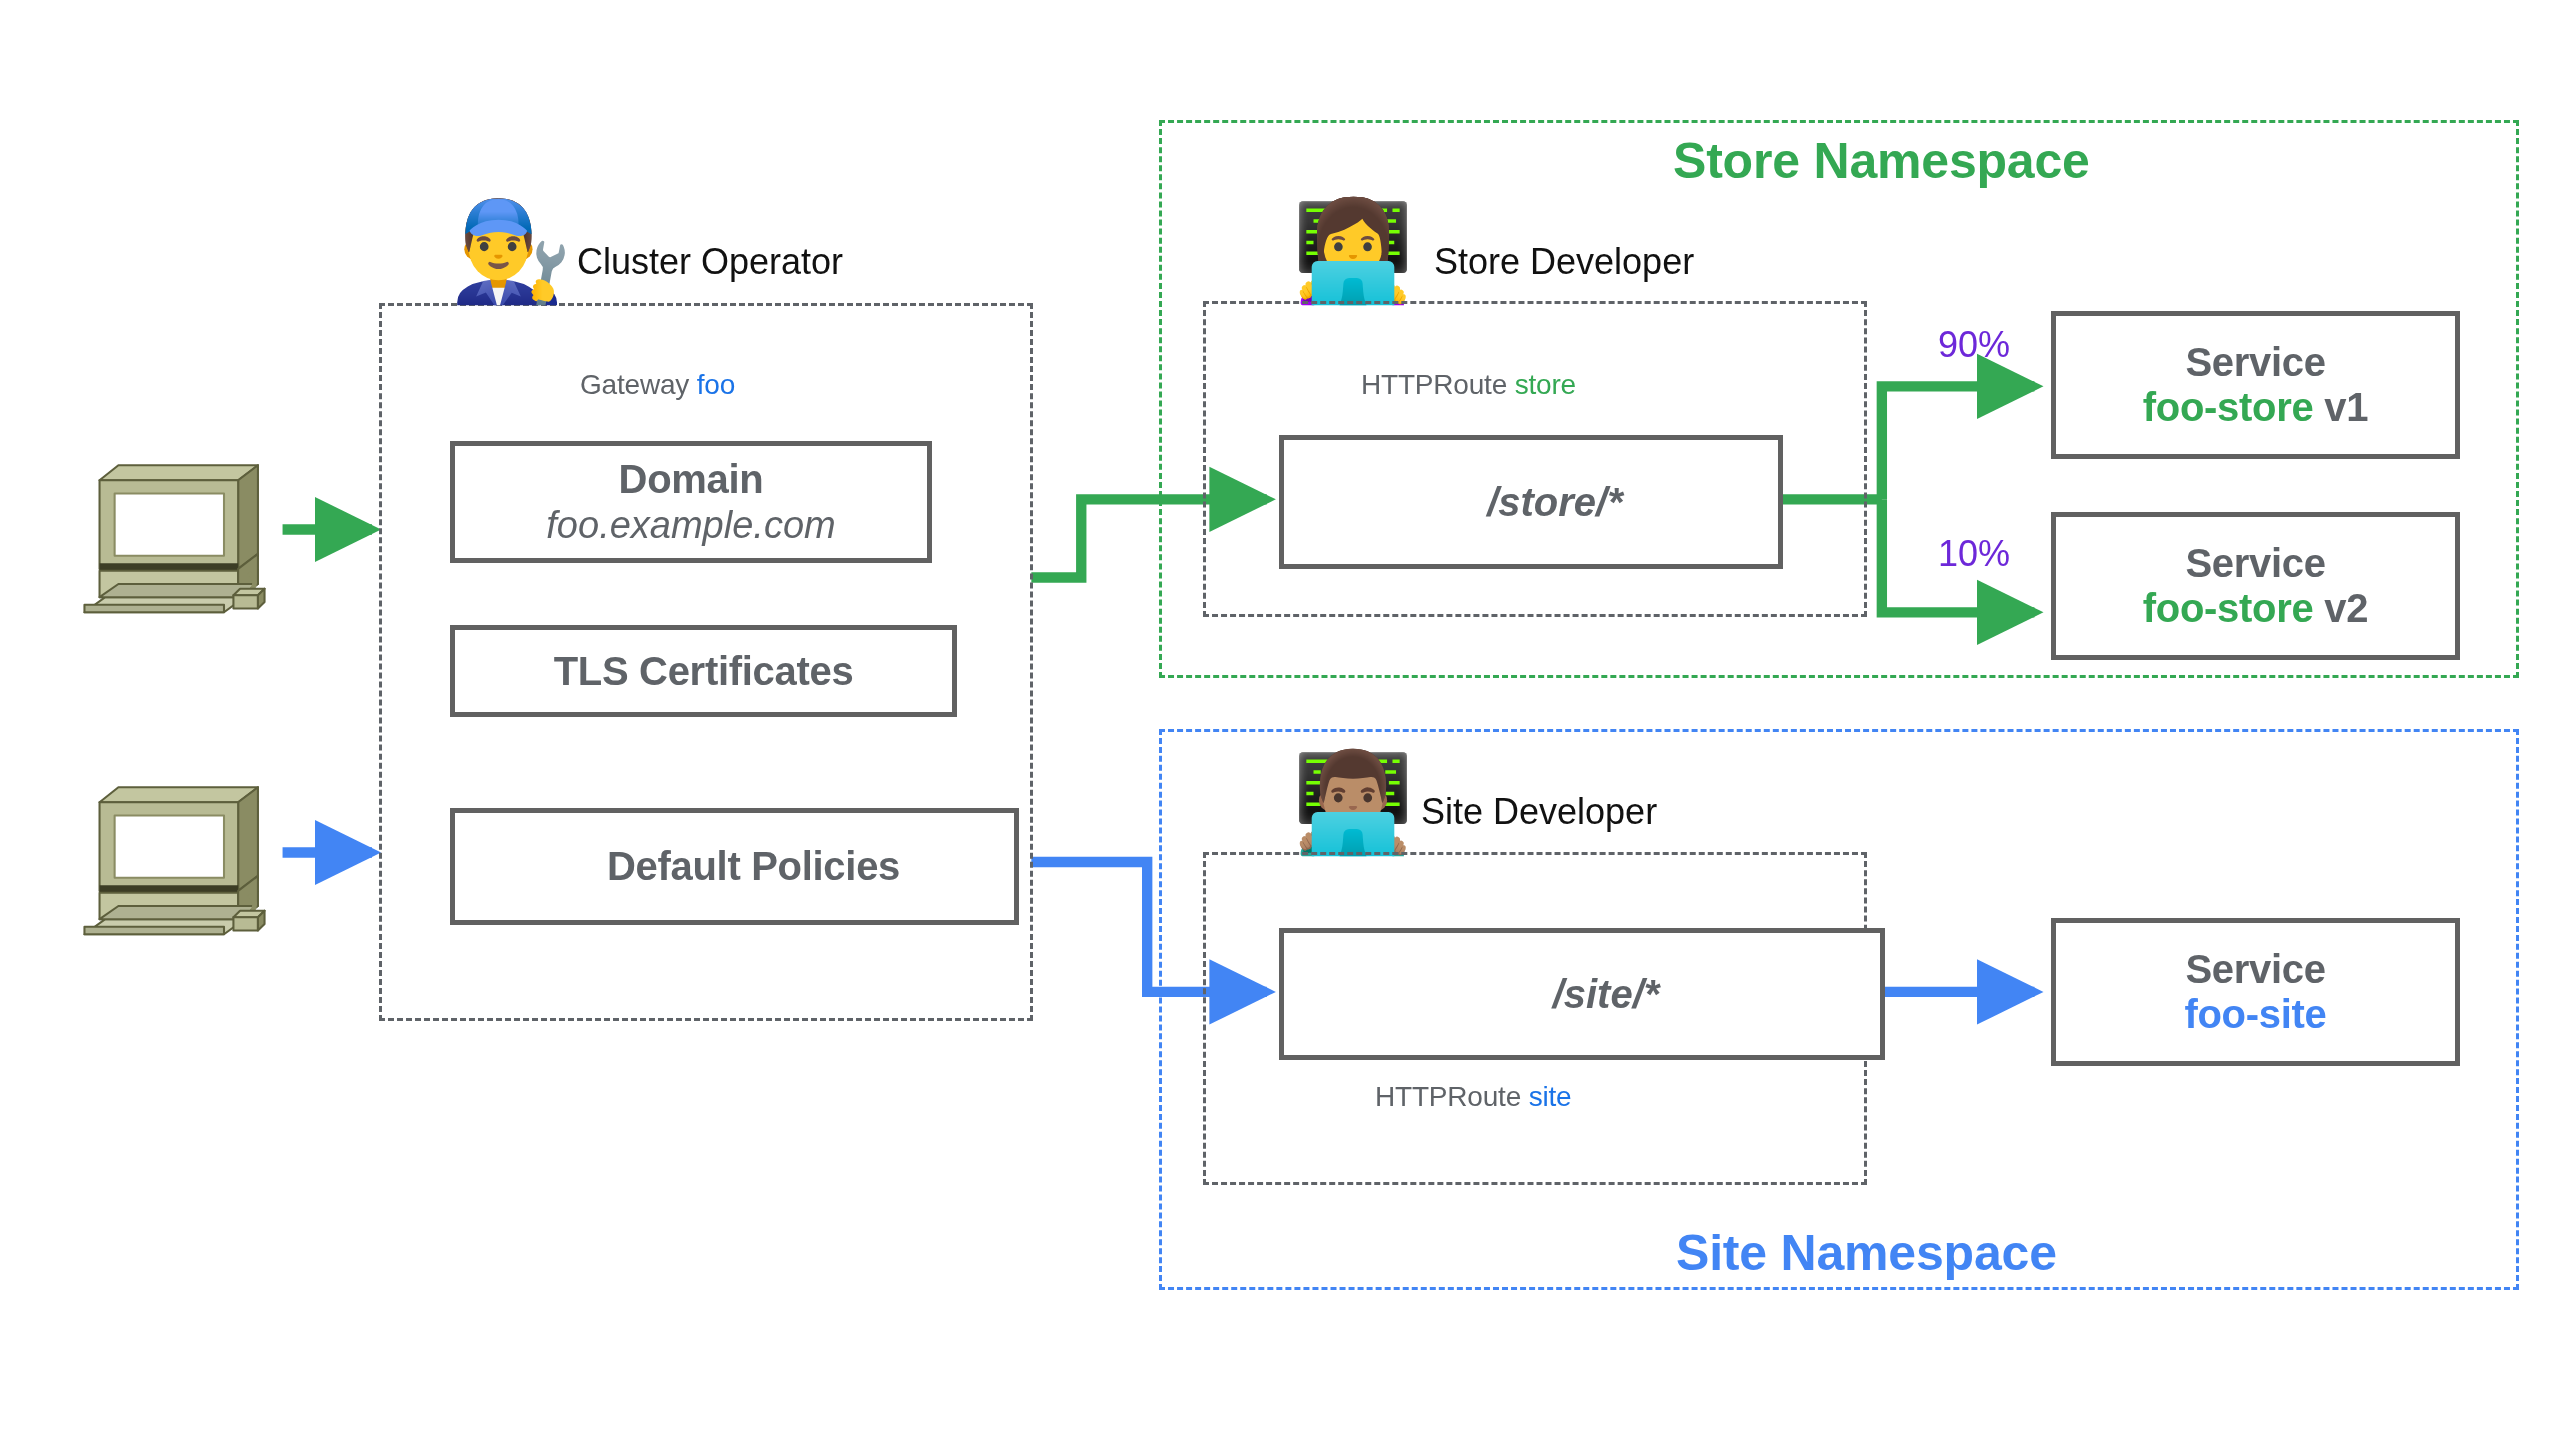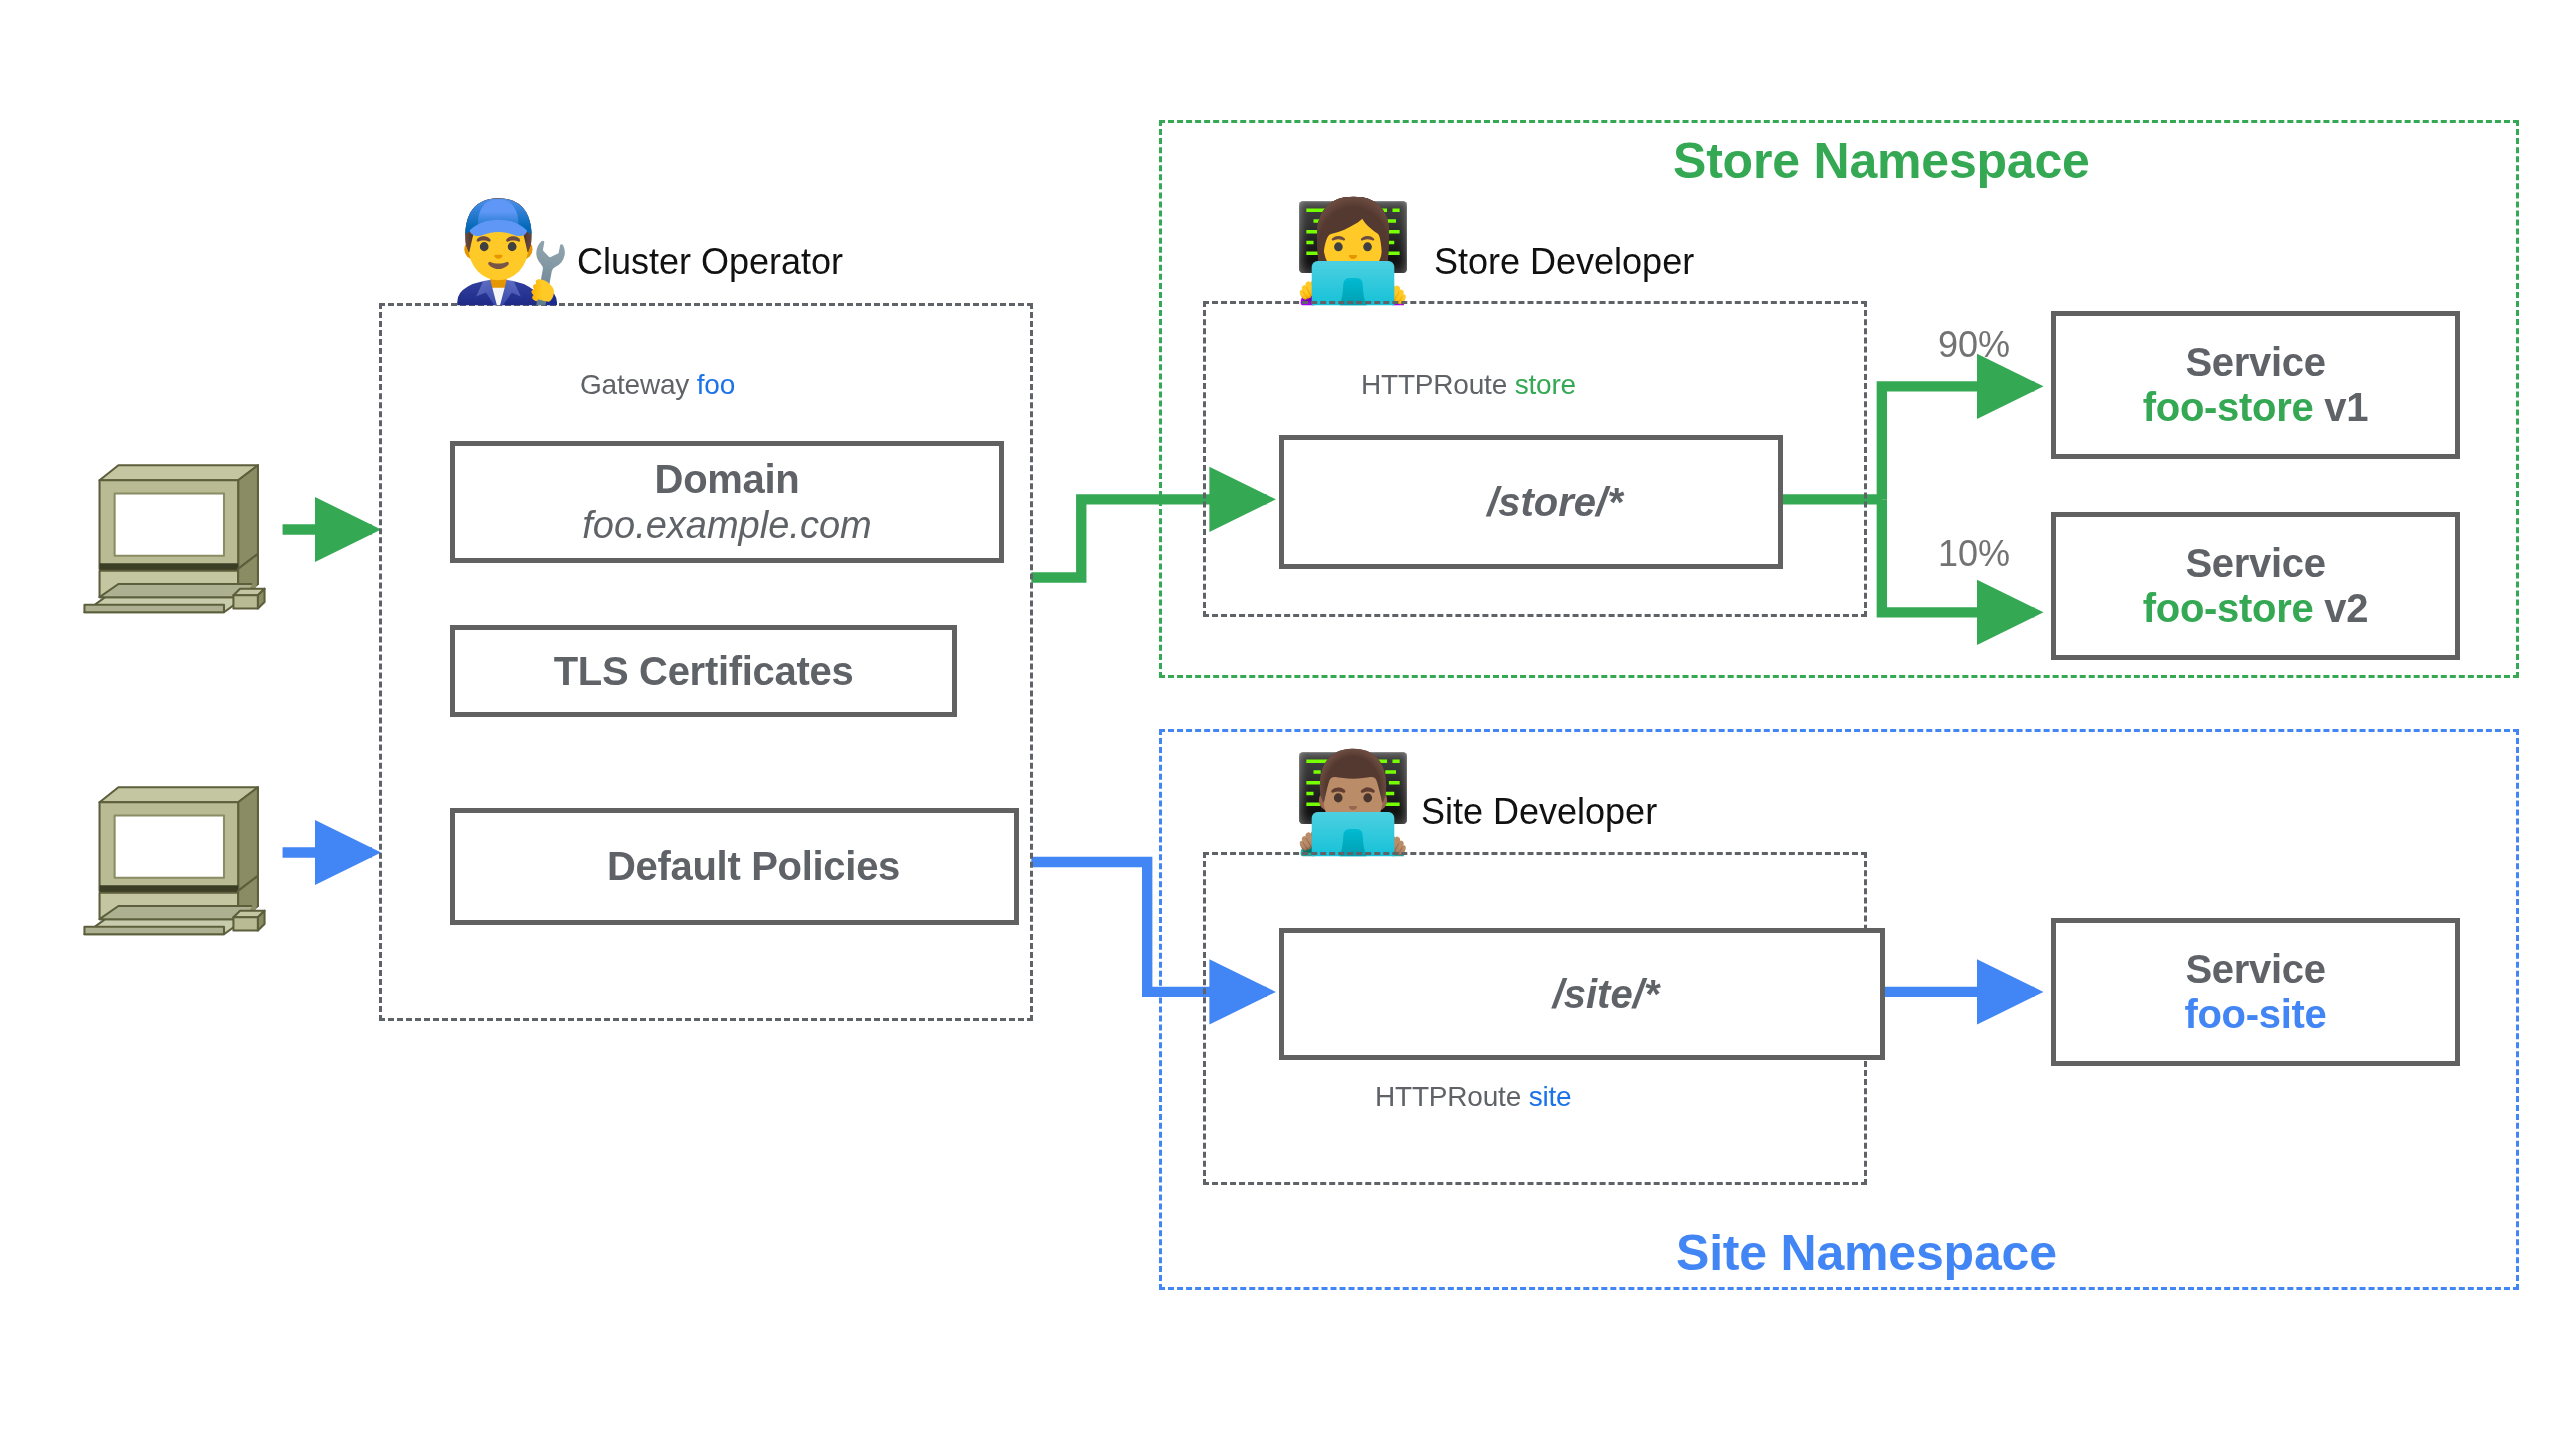--- a/index.html
+++ b/index.html
@@ -109,21 +109,21 @@
   .persona-emoji {
     position: absolute;
     font-size: 98px;
     line-height: 1;
     user-select: none;
   }
 
   .pct-label {
     position: absolute;
     font-size: 36px;
-    color: #737373;
+    color: #6d28d9;
     white-space: nowrap;
   }
 
   
   #wires {
     position: absolute;
     left: 0;
     top: 0;
     width: 2576px;
     height: 1431px;
@@ -206,21 +206,21 @@
   <div class="dashed-grey" style="left:379px; top:303px; width:654px; height:718px;"></div>
 
   <div class="persona-emoji" style="left:450px; top:202px;">👨‍🔧</div>
   <div class="persona-label" style="left:577px; top:241px;">Cluster Operator</div>
 
   <div class="group-title" style="left:580px; top:369px;">
     <span>Gateway</span>
     <span class="accent-blue">foo</span>
   </div>
 
-  <div class="solid-box" style="left:450px; top:441px; width:554px; height:122px;">
+  <div class="solid-box" style="left:450px; top:441px; width:482px; height:122px;">
     <div class="box-title">Domain</div>
     <div class="box-sub-italic">foo.example.com</div>
   </div>
 
   <div class="solid-box" style="left:450px; top:625px; width:507px; height:92px;">
     <div class="box-title">TLS Certificates</div>
   </div>
 
   <div class="solid-box" style="left:450px; top:808px; width:569px; height:117px;padding-left:38px;">
     <div class="box-title">Default Policies</div>

